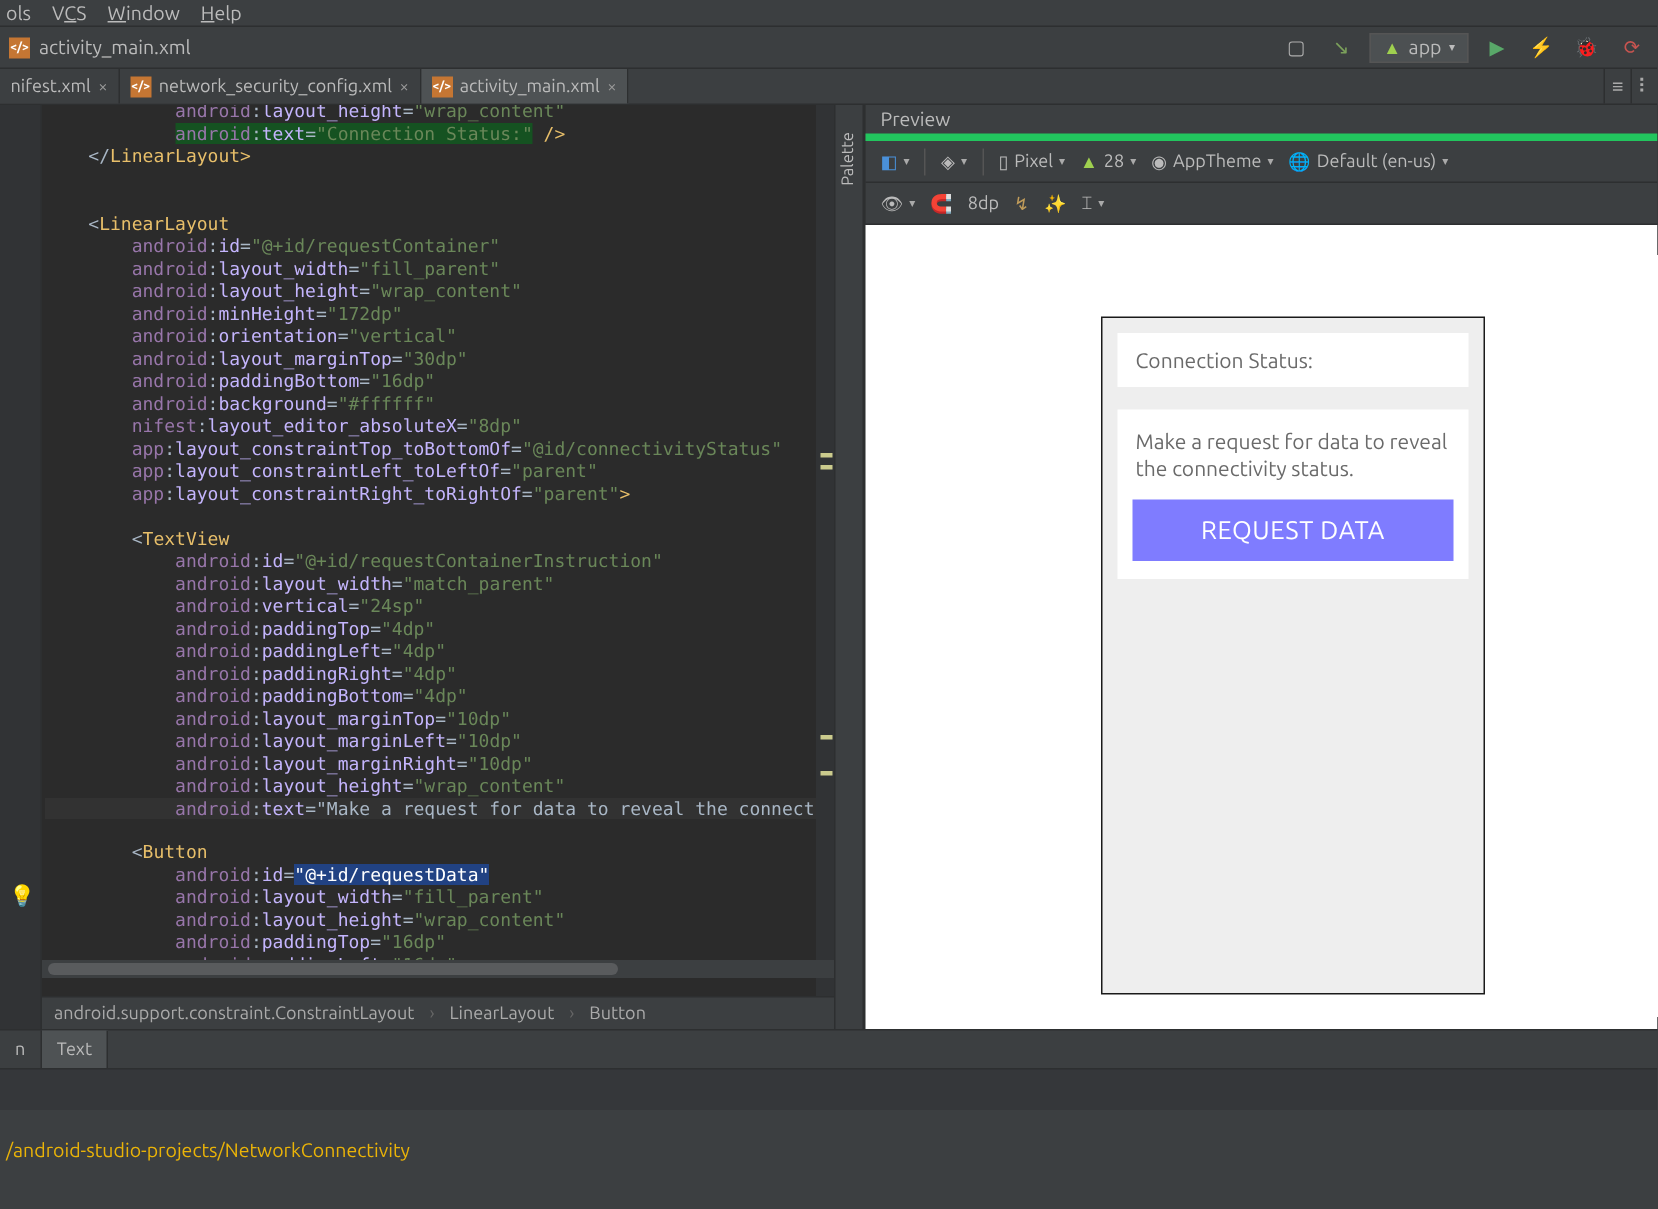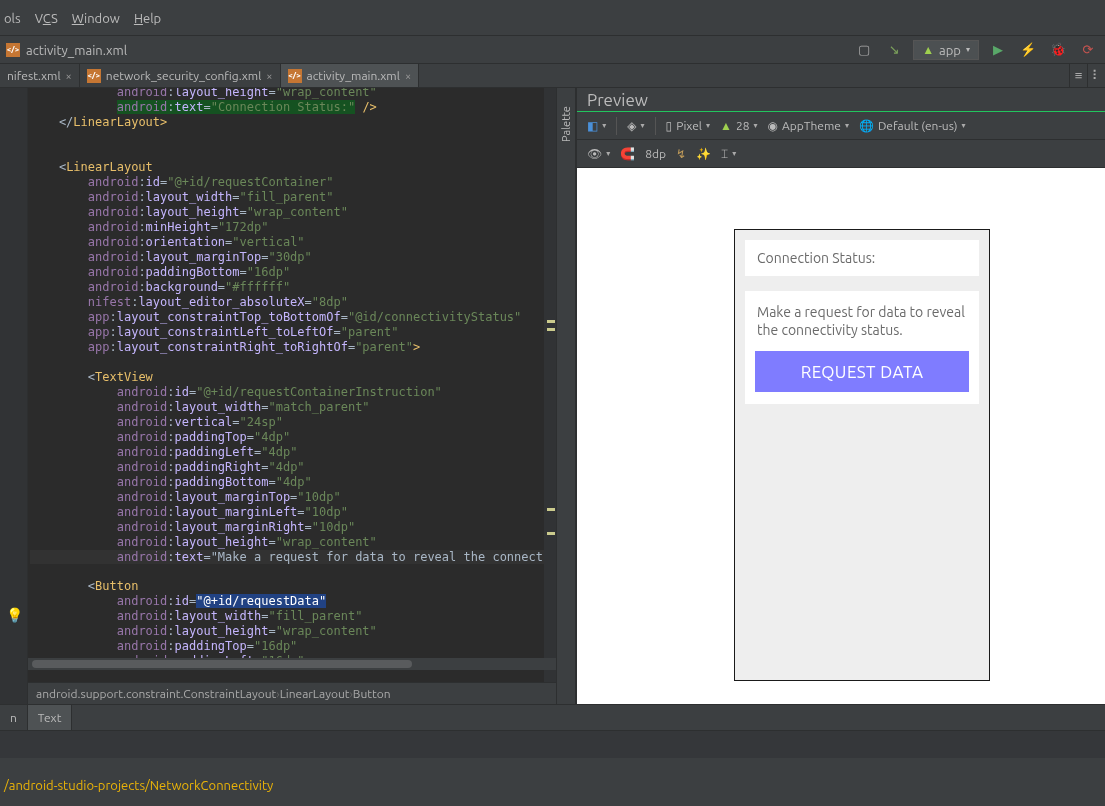--- a/index.html
+++ b/index.html
@@ -6,21 +6,21 @@
 body {
   font-family: "Ubuntu", "Segoe UI", sans-serif;
   background: #3c3f41;
   color: #bbb;
   width: 1105px;
   height: 806px;
   overflow: hidden;
   font-size: 13px;
 }
 .menubar {
-  height: 36px;
+  height: 18px;
   background: #3c3f41;
   display: flex;
   align-items: center;
   padding-left: 4px;
   gap: 14px;
   color: #bbb;
   border-bottom: 1px solid #2d2f30;
 }
 .menubar span u { text-decoration: underline; }
 .titlebar {
@@ -127,21 +127,21 @@
   width: 380px; height: 8px;
   background: #595b5d; border-radius: 4px;
 }
 .breadcrumb {
   position: absolute;
   left:0; right:0; bottom:0;
   height: 22px;
   background: #3c3f41;
   border-top: 1px solid #2d2f30;
   display: flex; align-items:center;
-  padding-left: 8px; color:#aaa; font-size:12px;
+  padding-left: 8px; gap: 10px; color:#aaa; font-size:12px;
 }
 .bc-caret { color:#666; }
 .palette-strip {
   width: 20px;
   background: #3c3f41;
   border-left: 1px solid #2d2f30;
   border-right: 1px solid #2d2f30;
   display: flex;
   align-items: flex-start;
   justify-content: center;
@@ -159,22 +159,22 @@
   background: #2b2b2b;
   display: flex;
   flex-direction: column;
   border-left: 1px solid #2d2f30;
 }
 .preview-header {
   height: 24px;
   background: #3c3f41;
   display: flex; align-items:center;
   padding-left: 10px;
-  border-bottom: 1px solid #22c55e;
-  color:#bbb; font-size:17px;
+  border-bottom: 5px solid #22c55e;
+  color:#bbb; font-size:13px;
 }
 .design-toolbar1, .design-toolbar2 {
   height: 28px;
   background: #3c3f41;
   display: flex; align-items:center;
   gap: 10px;
   padding-left: 10px;
   border-bottom: 1px solid #2d2f30;
   color:#bbb; font-size:12px;
 }

